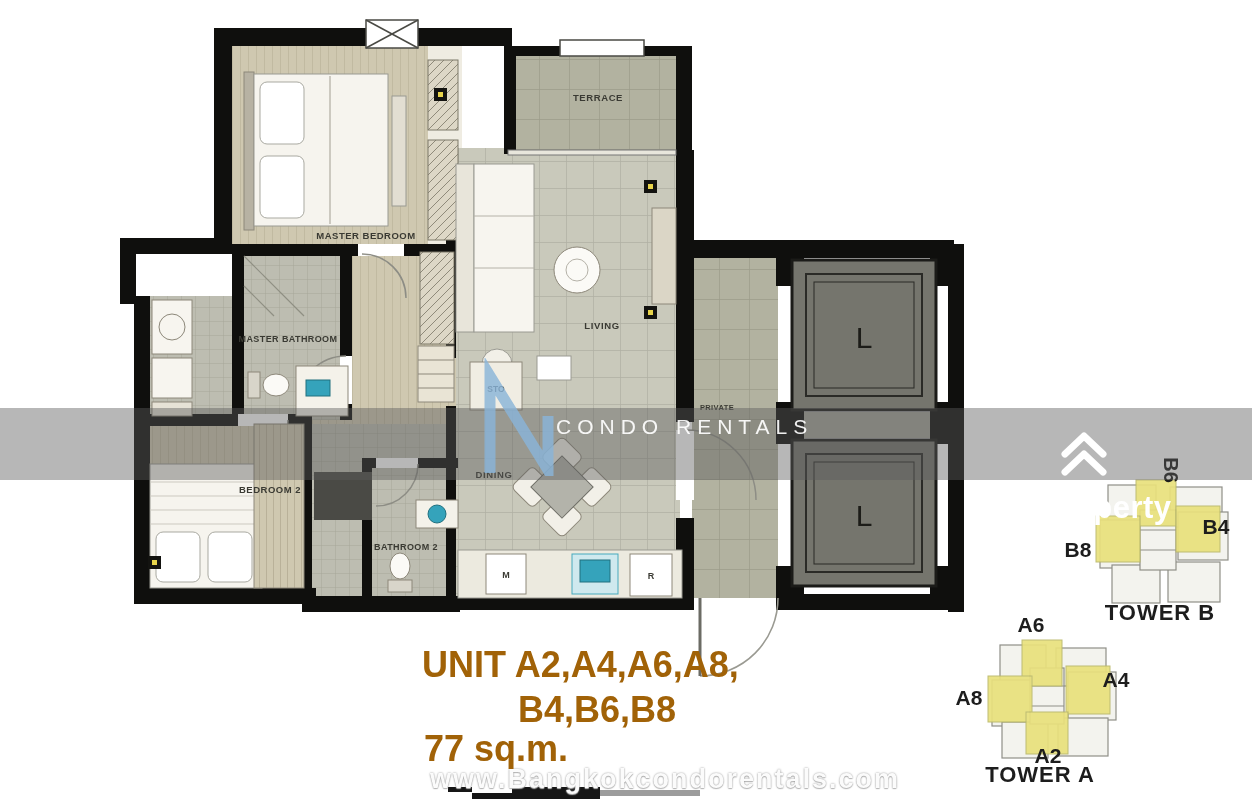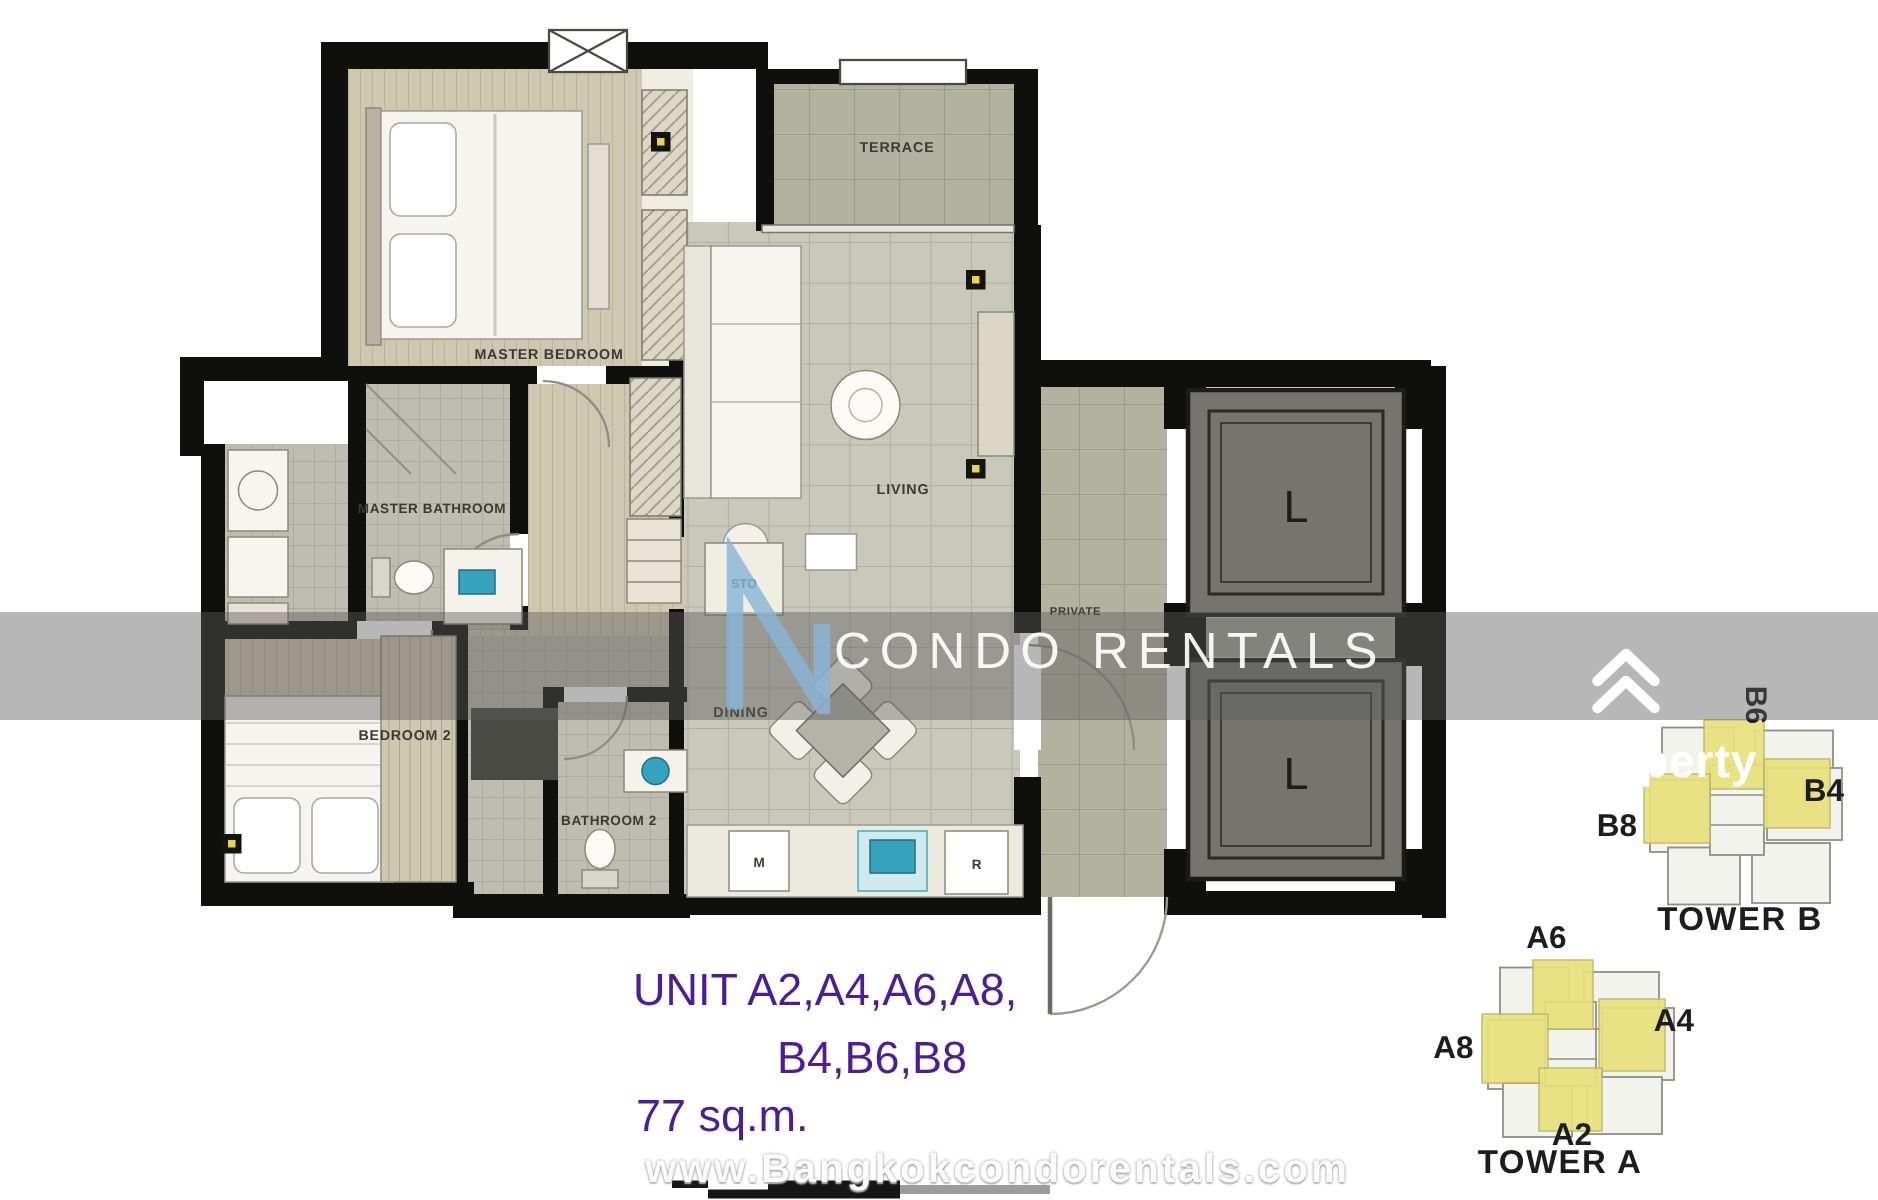--- a/index.html
+++ b/index.html
@@ -3,29 +3,29 @@
 <meta charset="utf-8">
 <style>
   html,body{margin:0;padding:0;background:#fff;}
   #stage{position:relative;width:1252px;height:800px;background:#ffffff;overflow:hidden;
          font-family:"Liberation Sans",sans-serif;}
   #plan-svg{position:absolute;left:0;top:0;z-index:1;}
   .abs{position:absolute;white-space:nowrap;}
   .wm-band{left:0;top:408px;width:1252px;height:72px;background:rgba(92,92,92,.44);z-index:2;}
   .wm-bangkok{left:552px;top:368px;font-size:47px;font-weight:bold;letter-spacing:7px;
               color:rgba(255,255,255,.85);z-index:3;}
-  .wm-condo{left:556px;top:415px;font-size:34px;font-weight:400;letter-spacing:6px;
+  .wm-condo{left:556px;top:415px;font-size:21px;font-weight:400;letter-spacing:6px;
             color:rgba(255,255,255,.92);z-index:3;}
   .wm-name{left:466px;top:441px;font-size:41px;font-weight:400;letter-spacing:3px;
            color:rgba(255,255,255,.93);z-index:3;}
   .wm-logo{left:470px;top:358px;z-index:3;opacity:.82;}
   .wm-url{left:430px;top:764px;font-size:27px;font-weight:bold;letter-spacing:2px;
           color:rgba(255,255,255,.96);z-index:3;
           text-shadow:0 0 2px #8f8f8f,0 1px 1px #c4c4c4;}
-  .unit-line{font-weight:normal;color:#4c1d95;font-size:30px;z-index:3;}
+  .unit-line{font-weight:bold;color:#a16207;font-size:36px;z-index:3;}
   .u1{left:422px;top:644px;}
   .u2{left:518px;top:689px;text-align:right;}
   .u3{left:424px;top:728px;}
   .dd-logo{left:996px;top:426px;display:flex;align-items:center;gap:10px;z-index:4;flex-direction:column;}
   .dd-text{color:#ffffff;font-size:31px;font-weight:bold;letter-spacing:.5px;}
 </style>
 </head>
 <body>
 
 <div id="stage">

